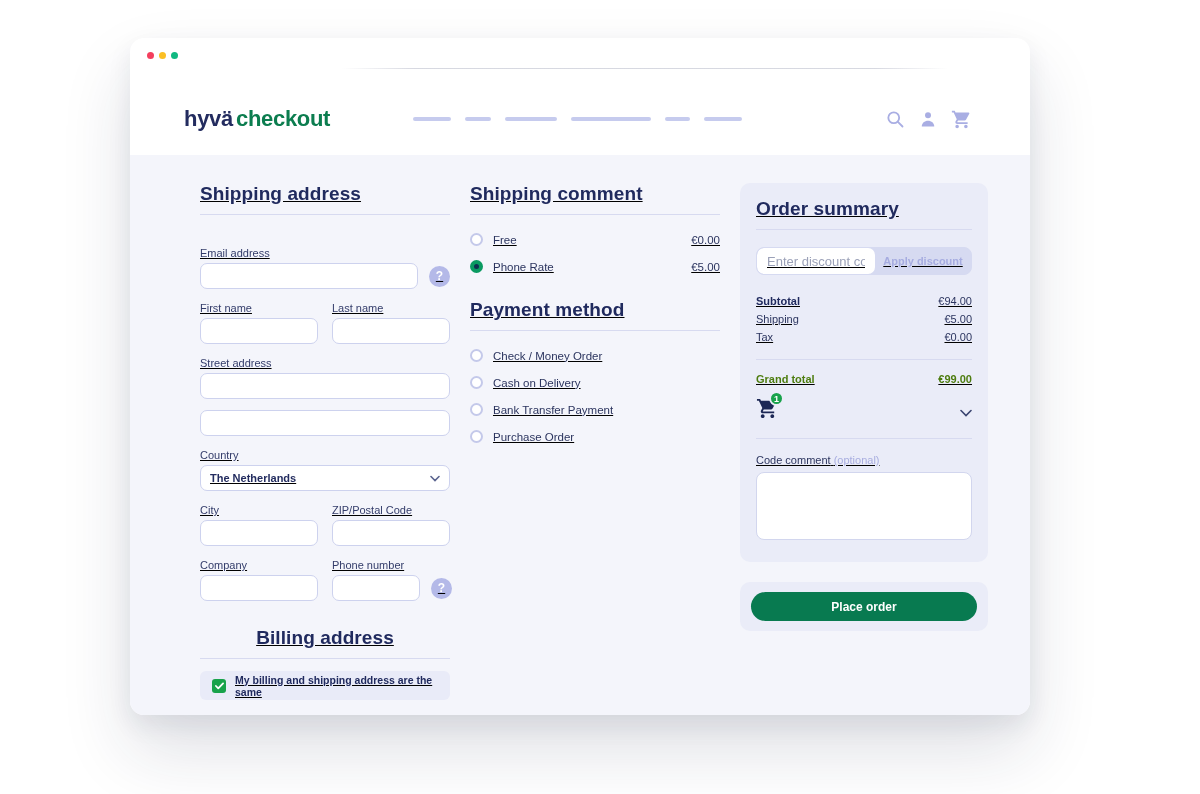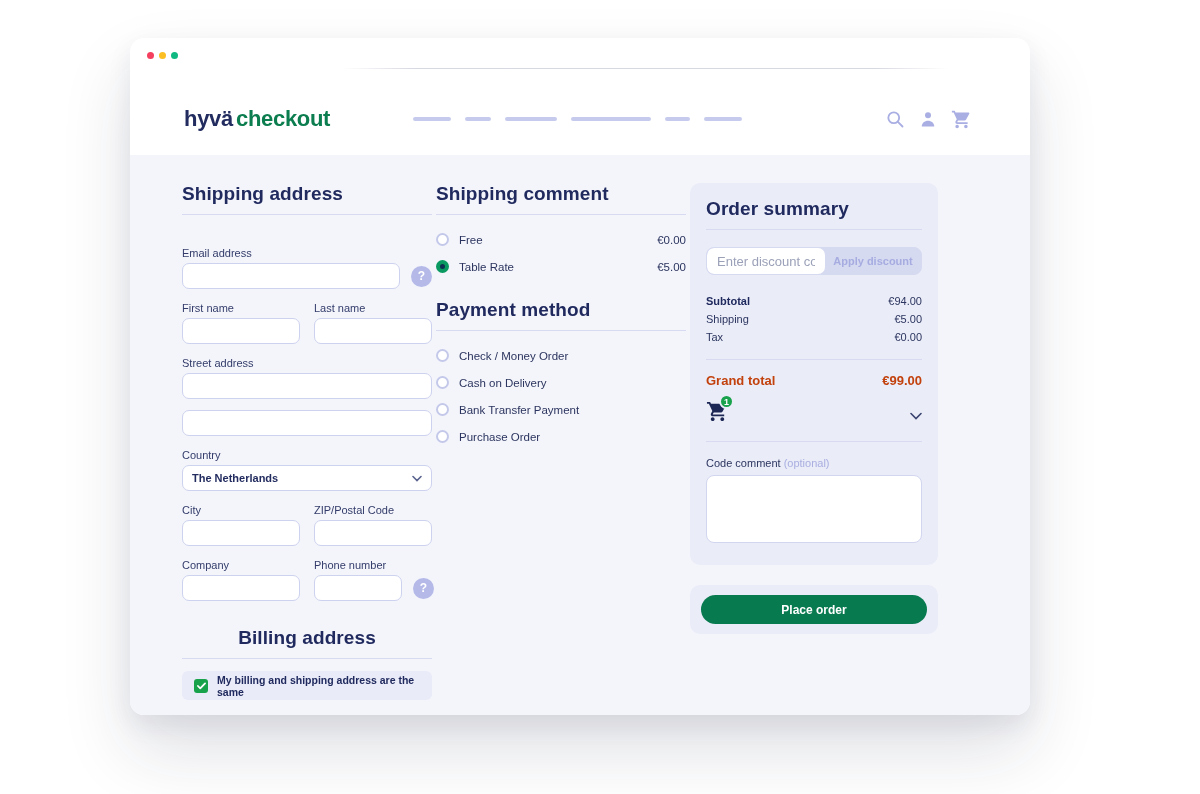--- a/index.html
+++ b/index.html
@@ -26,23 +26,24 @@
 
   .nav-pills { display:flex; gap:14px; align-items:center; margin:0 auto; transform:translateX(-30px); }
   .pill { height:4px; border-radius:2px; background:#c6cbee; }
 
   .header-icons { display:flex; gap:13px; align-items:center; }
   .hicon svg { display:block; }
 
   .content {
     position:absolute; top:117px; left:0; right:0; bottom:0;
     background:#f4f5fb; border-radius:0 0 14px 14px;
-    padding:28px 58px 0 52px;
-    display:grid; grid-template-columns:250px 250px 248px; column-gap:4px;
+    padding:28px 58px 0 70px;
+    display:grid; grid-template-columns:250px 250px 248px; column-gap:20px;
     align-content:start;
+    text-decoration:underline;
   }
 
   h2.section-title { font-size:19px; font-weight:700; color:#202a5e; letter-spacing:.1px; }
   .divider { height:1px; background:#d7daf0; margin-top:9px; }
 
   
   .field-label { font-size:11px; color:#333c6a; margin-top:13px; margin-bottom:4px; }
   .field-label.first { margin-top:32px; }
   .tinput {
     height:26px; width:100%; background:#fff; border:1px solid #cdd2ee; border-radius:7px;
@@ -94,21 +95,21 @@
     flex:1; min-width:0; border:none; outline:none; background:#fff;
     padding:0 10px; font-size:13px; color:#333; border-radius:7px;
   }
   .discount input::placeholder { color:#9ba1b8; }
   .apply-btn { width:96px; background:transparent; border:none; font-size:11px; font-weight:600; color:#a6ace0; cursor:pointer; font-family:inherit; }
 
   .totals { margin-top:17px; }
   .trow { display:flex; justify-content:space-between; font-size:11px; color:#2c355f; line-height:18px; }
   .trow .em { font-weight:700; color:#202a5e; }
   .sep { height:1px; background:#d7daf0; margin:13px 0; }
-  .grand { display:flex; justify-content:space-between; font-size:13px; font-weight:700; color:#c2410c; }
+  .grand { display:flex; justify-content:space-between; font-size:11px; font-weight:700; color:#4d7c0f; }
 
   .cart-row { margin-top:12px; display:flex; align-items:flex-start; }
   .cart-wrap { position:relative; width:30px; height:28px; }
   .cart-badge {
     position:absolute; top:-6px; left:13px; min-width:15px; height:15px; border-radius:50%;
     background:#18a24b; border:2px solid #eaecf8; color:#fff; font-size:9px; font-weight:700;
     display:flex; align-items:center; justify-content:center;
   }
   .chev-btn { margin-left:auto; margin-top:6px; cursor:pointer; }
 
@@ -254,21 +255,21 @@
       <h2 class="section-title">Shipping comment</h2>
       <div class="divider"></div>
 
       <div class="option-row first">
         <span class="radio"></span>
         <span>Free</span>
         <span class="price">€0.00</span>
       </div>
       <div class="option-row">
         <span class="radio checked"></span>
-        <span>Table Rate</span>
+        <span>Phone Rate</span>
         <span class="price">€5.00</span>
       </div>
 
       <h2 class="section-title payment-title">Payment method</h2>
       <div class="divider"></div>
 
       <div class="option-row first">
         <span class="radio"></span>
         <span>Check / Money Order</span>
       </div>

